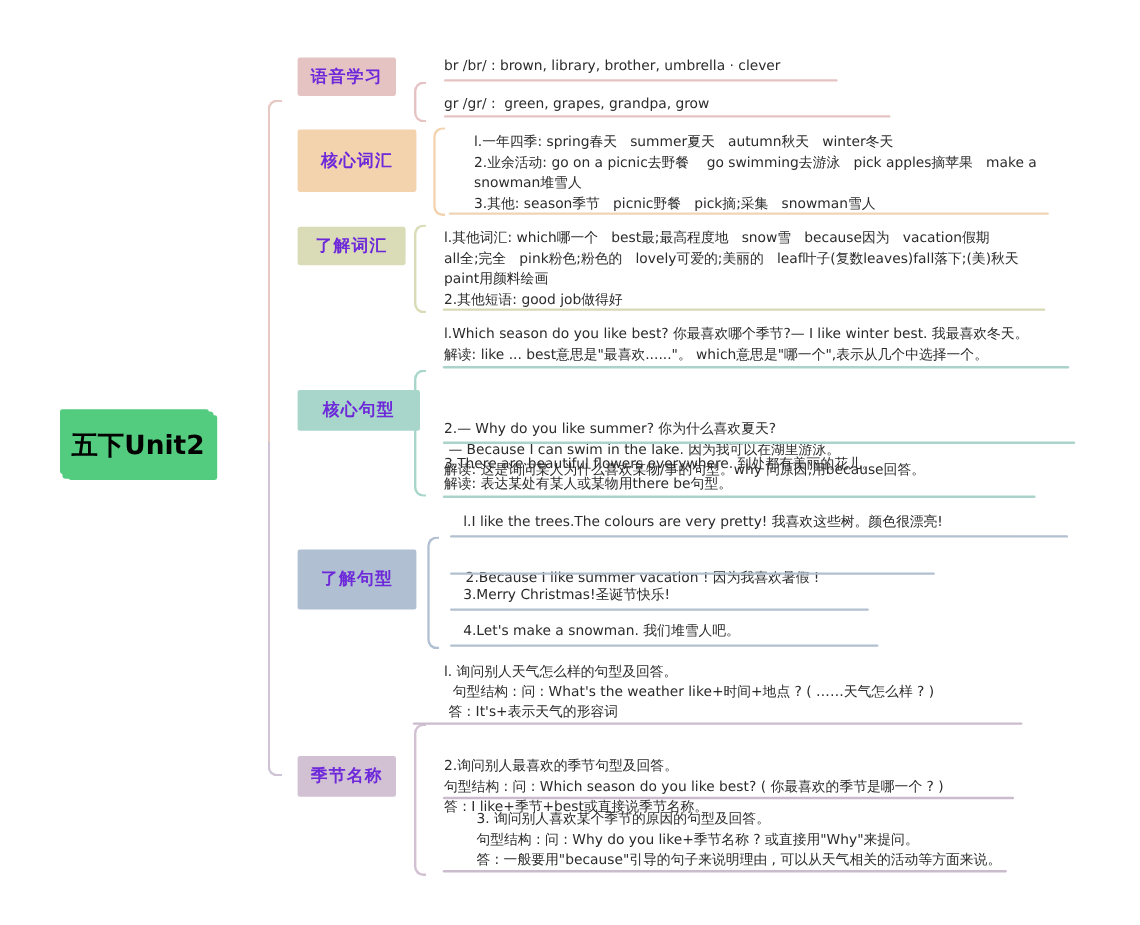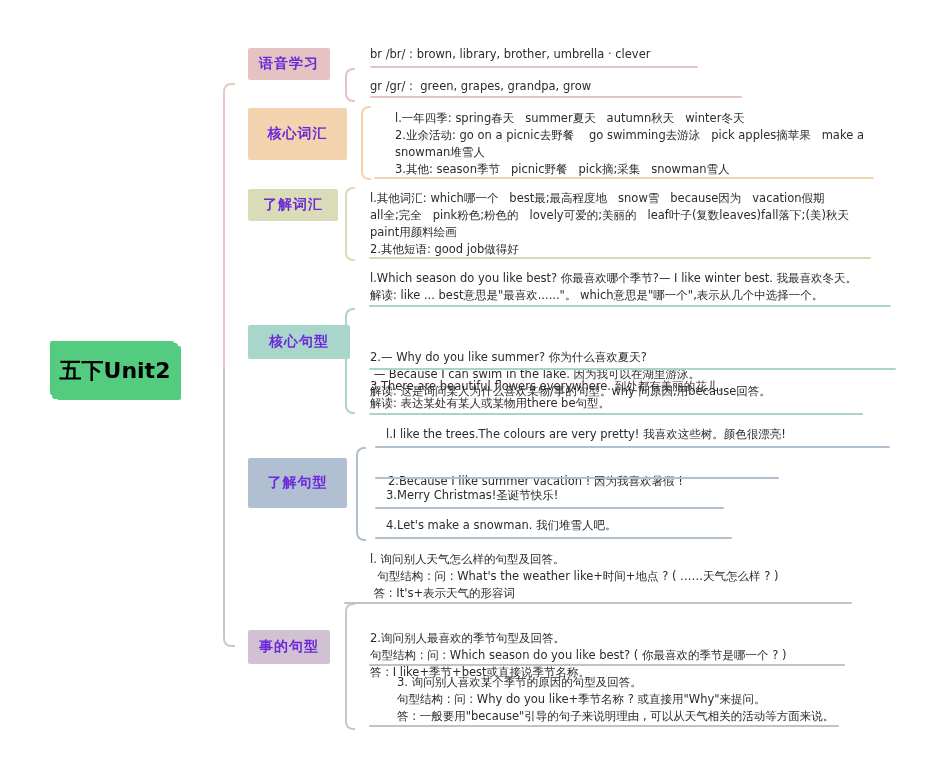--- a/index.html
+++ b/index.html
@@ -94,21 +94,21 @@
 <div class="abs leaf" style="left:386px;top:426px;width:500px;">l.I like the trees.The colours are very pretty! 我喜欢这些树。颜色很漂亮!</div>
 <div class="abs uline" style="left:375px;top:446px;width:515px;background:#b3c0cf;"></div>
 <div class="abs leaf" style="left:388px;top:433px;width:400px;margin-top:40px;">2.Because I like summer vacation ! 因为我喜欢暑假 !</div>
 <div class="abs uline" style="left:375px;top:477px;width:404px;background:#b3c0cf;"></div>
 <div class="abs leaf" style="left:386px;top:487px;width:320px;">3.Merry Christmas!圣诞节快乐!</div>
 <div class="abs uline" style="left:375px;top:507px;width:349px;background:#b3c0cf;"></div>
 <div class="abs leaf" style="left:386px;top:517px;width:320px;">4.Let's make a snowman. 我们堆雪人吧。</div>
 <div class="abs uline" style="left:375px;top:537px;width:357px;background:#b3c0cf;"></div>
 
 <div class="abs branch-label" style="left:248px;top:630px;width:82px;height:34px;background:#d2c1d3;">
-  <span>事的句型</span>
+  <span>季节名称</span>
 </div>
 <div class="abs brace" style="left:345px;top:603px;height:123px;border-color:#d2c1d3;"></div>
 <div class="abs leaf" style="left:370px;top:551px;width:480px;">l. 询问别人天气怎么样的句型及回答。
   句型结构 : 问 : What's the weather like+时间+地点 ? ( ……天气怎么样 ? )
  答 : It's+表示天气的形容词</div>
 <div class="abs uline" style="left:344px;top:602px;width:508px;background:#cbbccd;"></div>
 <div class="abs leaf" style="left:370px;top:612px;width:480px;margin-top:18px;">2.询问别人最喜欢的季节句型及回答。
 句型结构 : 问 : Which season do you like best? ( 你最喜欢的季节是哪一个 ? )
 答 : I like+季节+best或直接说季节名称。</div>
 <div class="abs uline" style="left:369px;top:664px;width:476px;background:#cbbccd;"></div>

